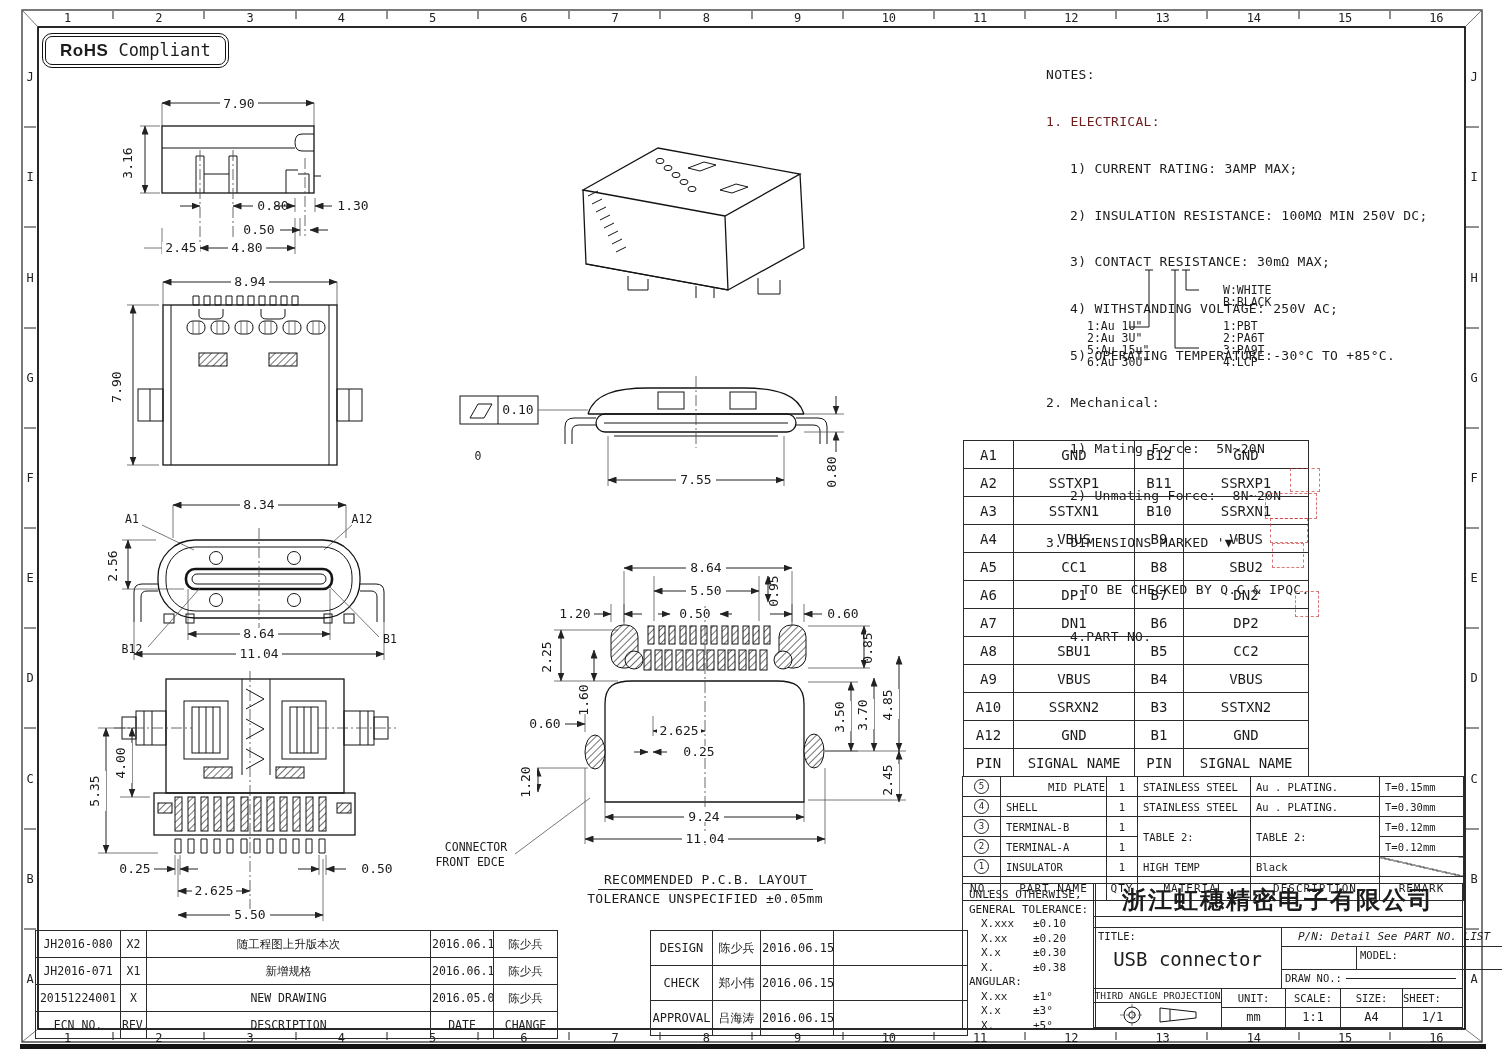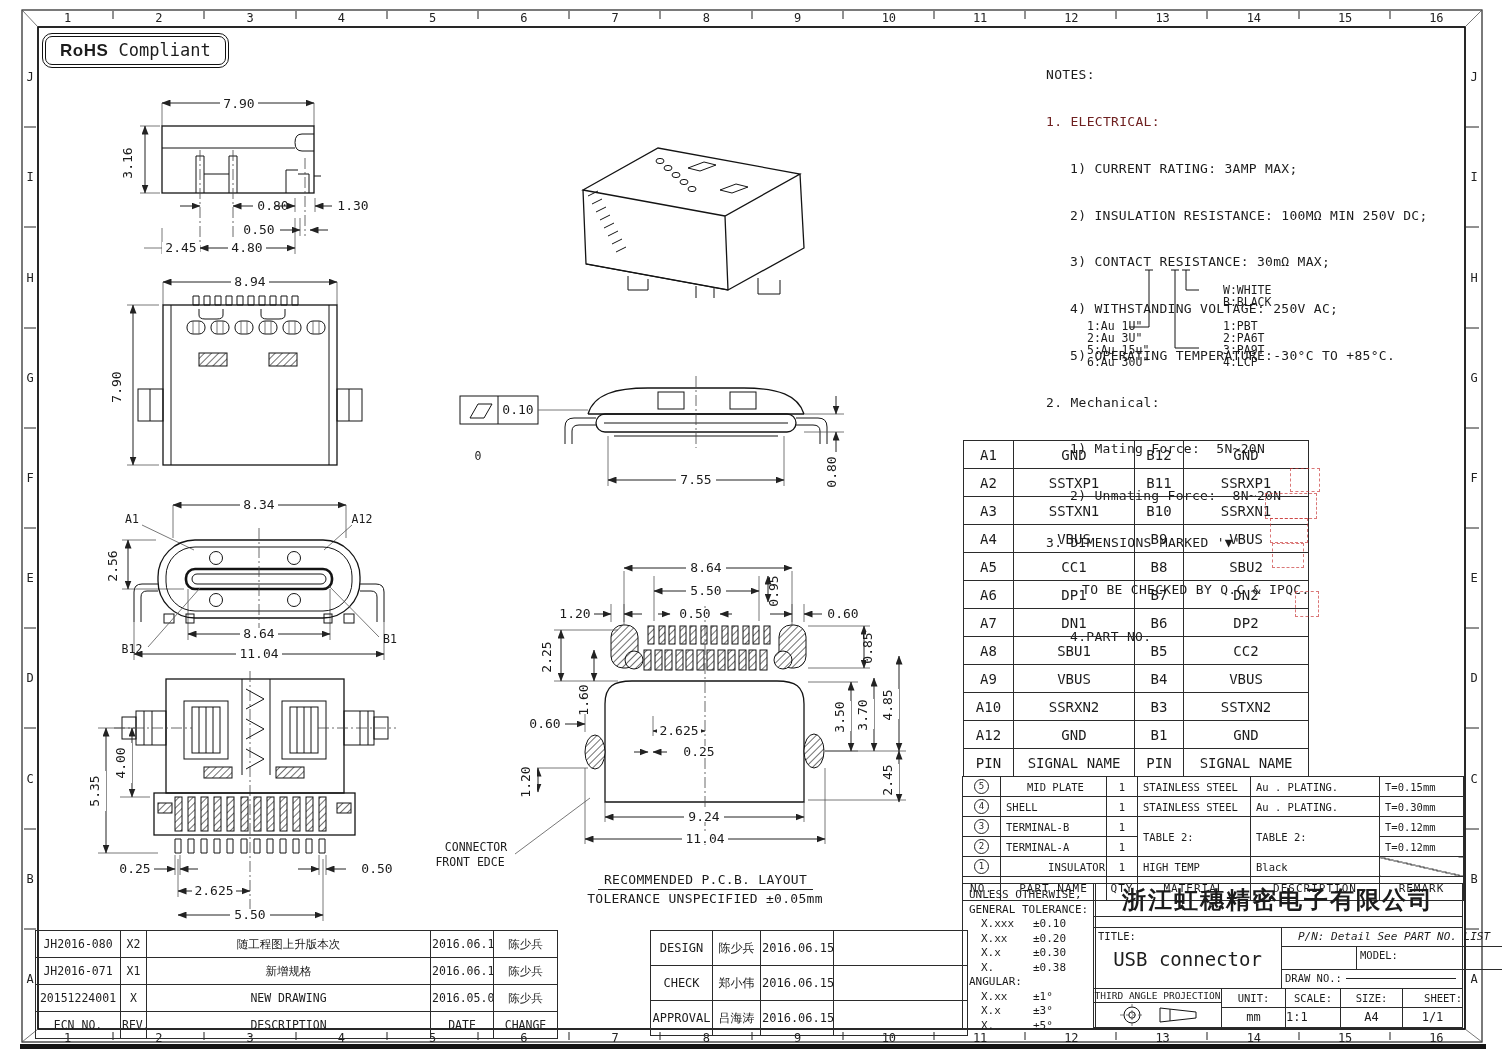--- a/index.html
+++ b/index.html
@@ -552,21 +552,21 @@
         <col style="width:38px">
         <col style="width:106px">
         <col style="width:31px">
         <col style="width:113px">
         <col style="width:129px">
         <col style="width:84px">
       </colgroup>
     <tbody>
         <tr>
           <td><span class="circ">5</span></td>
-          <td style="text-align:center;padding-left:5px;">MID PLATE</td>
+          <td style="text-align:right;padding-left:5px;">MID PLATE</td>
           <td>1</td>
           <td style="text-align:left;padding-left:5px;">STAINLESS STEEL</td>
           <td style="text-align:left;padding-left:5px;">Au . PLATING.</td>
           <td style="text-align:left;padding-left:5px;">T=0.15mm</td>
         </tr>
     <tr>
           <td><span class="circ">4</span></td>
           <td style="text-align:left;padding-left:5px;">SHELL</td>
           <td>1</td>
           <td style="text-align:left;padding-left:5px;">STAINLESS STEEL</td>
@@ -582,21 +582,21 @@
           <td style="text-align:left;padding-left:5px;">T=0.12mm</td>
         </tr>
     <tr>
           <td><span class="circ">2</span></td>
           <td style="text-align:left;padding-left:5px;">TERMINAL-A</td>
           <td>1</td>
           <td style="text-align:left;padding-left:5px;">T=0.12mm</td>
         </tr>
     <tr>
           <td><span class="circ">1</span></td>
-          <td style="text-align:right;padding-left:5px;">INSULATOR</td>
+          <td style="text-align:left;padding-left:5px;">INSULATOR</td>
           <td>1</td>
           <td style="text-align:left;padding-left:5px;">HIGH TEMP</td>
           <td style="text-align:left;padding-left:5px;">Black</td>
           <td class="diag"></td>
         </tr>
     <tr class="hd">
           <td>NO.</td>
           <td>PART NAME</td>
           <td>QTY</td>
           <td>MATERIAL</td>
@@ -654,23 +654,23 @@
     <svg width="127" height="24">
       <circle class="b2" cx="38" cy="12" r="8"></circle>
         <circle class="b2" cx="38" cy="12" r="3.2"></circle>
       <path class="ext" d="M26,12 H50 M38,1 V23" stroke-dasharray="4 2"></path>
       <path class="b2" d="M66,5 L102,9 V15 L66,19 Z M76,6.2 V17.8"></path>
     </svg>
   </div>
   <div class="tbcell lab" style="left:1221px;top:988px;width:65px;height:20px;text-align:center;line-height:18px;">UNIT:</div>
   <div class="tbcell lab" style="left:1285px;top:988px;width:56px;height:20px;text-align:center;line-height:18px;">SCALE:</div>
   <div class="tbcell lab" style="left:1340px;top:988px;width:63px;height:20px;text-align:center;line-height:18px;">SIZE:</div>
-  <div class="tbcell lab" style="left:1402px;top:988px;width:61px;height:20px;text-align:right;line-height:18px;">SHEET:</div>
+  <div class="tbcell lab" style="left:1402px;top:988px;width:61px;height:20px;text-align:left;line-height:18px;">SHEET:</div>
   <div class="tbcell" style="left:1221px;top:1007px;width:65px;height:21px;text-align:center;font-size:12px;line-height:19px;">mm</div>
-  <div class="tbcell" style="left:1285px;top:1007px;width:56px;height:21px;text-align:left;font-size:12px;line-height:19px;">1:1</div>
+  <div class="tbcell" style="left:1285px;top:1007px;width:56px;height:21px;text-align:center;font-size:12px;line-height:19px;">1:1</div>
   <div class="tbcell" style="left:1340px;top:1007px;width:63px;height:21px;text-align:center;font-size:12px;line-height:19px;">A4</div>
   <div class="tbcell" style="left:1402px;top:1007px;width:61px;height:21px;text-align:center;font-size:12px;line-height:19px;">1/1</div>
 
   <table class="abs revtab" style="left:35px;top:930px;width:522px;">
     <colgroup>
         <col style="width:85px">
         <col style="width:26px">
         <col style="width:284px">
         <col style="width:63px">
         <col style="width:64px">

